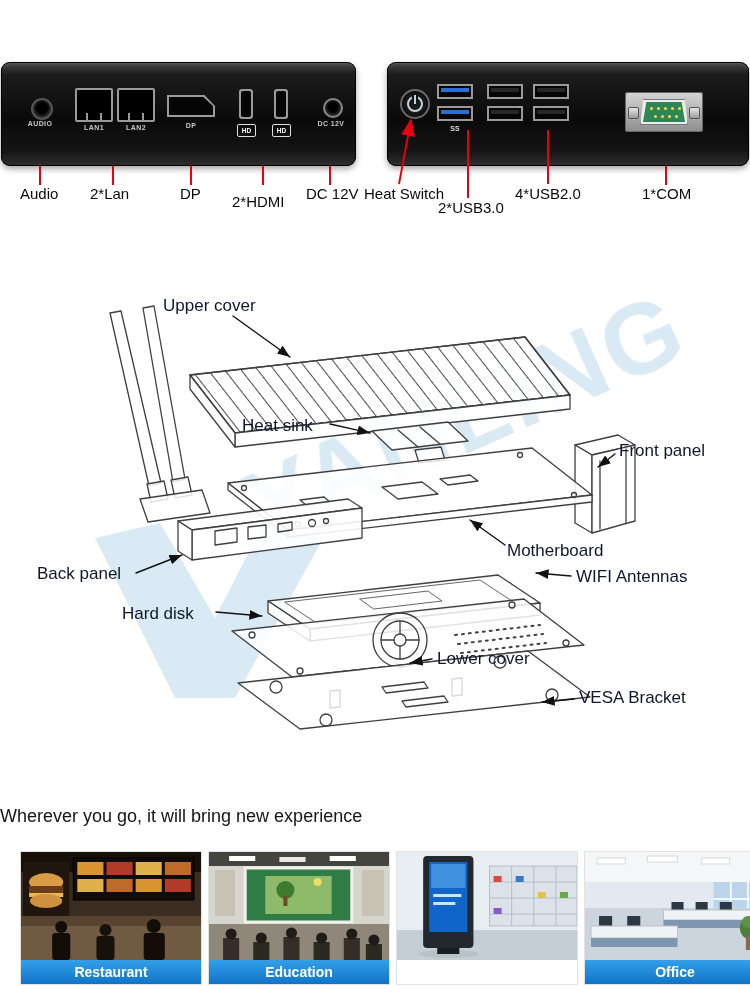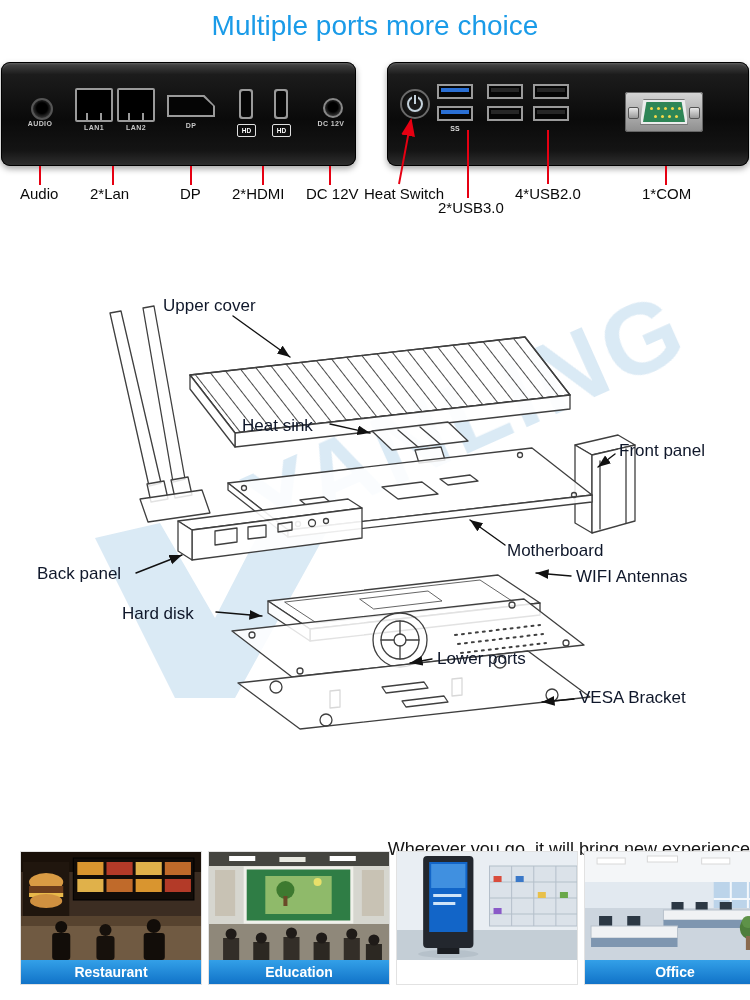--- a/index.html
+++ b/index.html
@@ -1,22 +1,22 @@
 <!DOCTYPE html>
 <html><head>
 <meta charset="utf-8">
 <style>
   html,body { margin:0; padding:0; background:#fff; }
   .page { position:relative; width:750px; height:1000px; background:#fff;
           font-family:"Liberation Sans", sans-serif; overflow:hidden; }
 
   .heading { position:absolute; width:100%; text-align:center;
              color:#1a9be8; font-size:28px; font-weight:400; }
-  .subtitle { position:absolute; top:806px; width:100%; text-align:right;
-              font-size:18px; color:#141414;margin-top:33px; }
+  .subtitle { position:absolute; top:806px; width:100%; text-align:left;
+              font-size:18px; color:#141414; }
 
   
   .device { position:absolute; top:62px; height:104px; border-radius:9px;
     background:linear-gradient(180deg,#4a4a4a 0%,#1c1c1c 12%,#0a0a0a 55%,#141414 85%,#303030 100%);
     box-shadow: inset 0 0 0 1px #000, inset 0 2px 2px rgba(255,255,255,.15), 0 3px 6px rgba(0,0,0,.35); }
   .device-left  { left:1px;   width:355px; }
   .device-right { left:387px; width:362px; }
 
   .jack { position:absolute; border-radius:50%;
     background:radial-gradient(circle at 50% 45%, #000 40%, #3a3a3a 75%, #000 100%);
@@ -80,21 +80,20 @@
   .card { position:relative; width:180px; height:132px; background:#fff; box-shadow:0 0 0 1px #e2e2e2; }
   .card .photo { display:block; width:180px; height:108px; }
   .card-bar { height:24px; background:linear-gradient(180deg,#33a0e8 0%,#1173c8 100%);
               color:#fff; font-size:14px; font-weight:bold; text-align:center; line-height:24px; }
 </style>
 </head>
 <body>
 
 <div class="page">
 
-  <div class="heading" style="top:10px">Multiple ports more choice</div>
 
   <div class="device device-left">
     <div class="jack" style="left:30px;top:36px;width:18px;height:18px"></div>
     <div class="ptext" style="left:17px;top:58px;width:44px">AUDIO</div>
     <div class="lan" style="left:74px">
         <i></i>
       </div>
     <div class="ptext" style="left:74px;top:62px;width:38px">LAN1</div>
     <div class="lan" style="left:116px">
         <i></i>
@@ -178,21 +177,21 @@
       <line x1="399" y1="84" x2="411" y2="20" marker-end="url(#arrowRed)"></line>
       <line x1="468" y1="30" x2="468" y2="98"></line>
       <line x1="548" y1="30" x2="548" y2="84"></line>
       <line x1="666" y1="66" x2="666" y2="85"></line>
     </g>
   </svg>
 
   <div class="callout" style="left:20px;top:185px">Audio</div>
   <div class="callout" style="left:90px;top:185px">2*Lan</div>
   <div class="callout" style="left:180px;top:185px">DP</div>
-  <div class="callout" style="left:232px;top:185px">2*HDMI</div>
+  <div class="callout" style="left:232px;top:193px">2*HDMI</div>
   <div class="callout" style="left:306px;top:185px">DC 12V</div>
   <div class="callout" style="left:364px;top:185px">Heat Switch</div>
   <div class="callout" style="left:438px;top:199px">2*USB3.0</div>
   <div class="callout" style="left:515px;top:185px">4*USB2.0</div>
   <div class="callout" style="left:642px;top:185px">1*COM</div>
 
 
   <svg class="drawing" width="750" height="480" viewBox="0 0 750 480">
     <defs>
       <pattern id="fins" width="13" height="13" patternUnits="userSpaceOnUse" patternTransform="rotate(-38)">
@@ -318,21 +317,21 @@
     </g>
   </svg>
 
   <div class="dlabel" style="left:163px;top:296px">Upper cover</div>
   <div class="dlabel" style="left:242px;top:416px">Heat sink</div>
   <div class="dlabel" style="left:619px;top:441px">Front panel</div>
   <div class="dlabel" style="left:507px;top:541px">Motherboard</div>
   <div class="dlabel" style="left:37px;top:564px">Back panel</div>
   <div class="dlabel" style="left:576px;top:567px">WIFI Antennas</div>
   <div class="dlabel" style="left:122px;top:604px">Hard disk</div>
-  <div class="dlabel" style="left:437px;top:649px">Lower ports</div>
+  <div class="dlabel" style="left:437px;top:649px">Lower cover</div>
   <div class="dlabel" style="left:579px;top:688px">VESA Bracket</div>
 
   <div class="subtitle">Wherever you go, it will bring new experience</div>
 
   <div class="cards">
 
     <div class="card">
       <svg class="photo" viewBox="0 0 179 108" preserveAspectRatio="none">
         <rect x="0" y="0" width="179" height="108" fill="#3c2d22"></rect>
         <rect x="0" y="0" width="179" height="20" fill="#191009"></rect>

